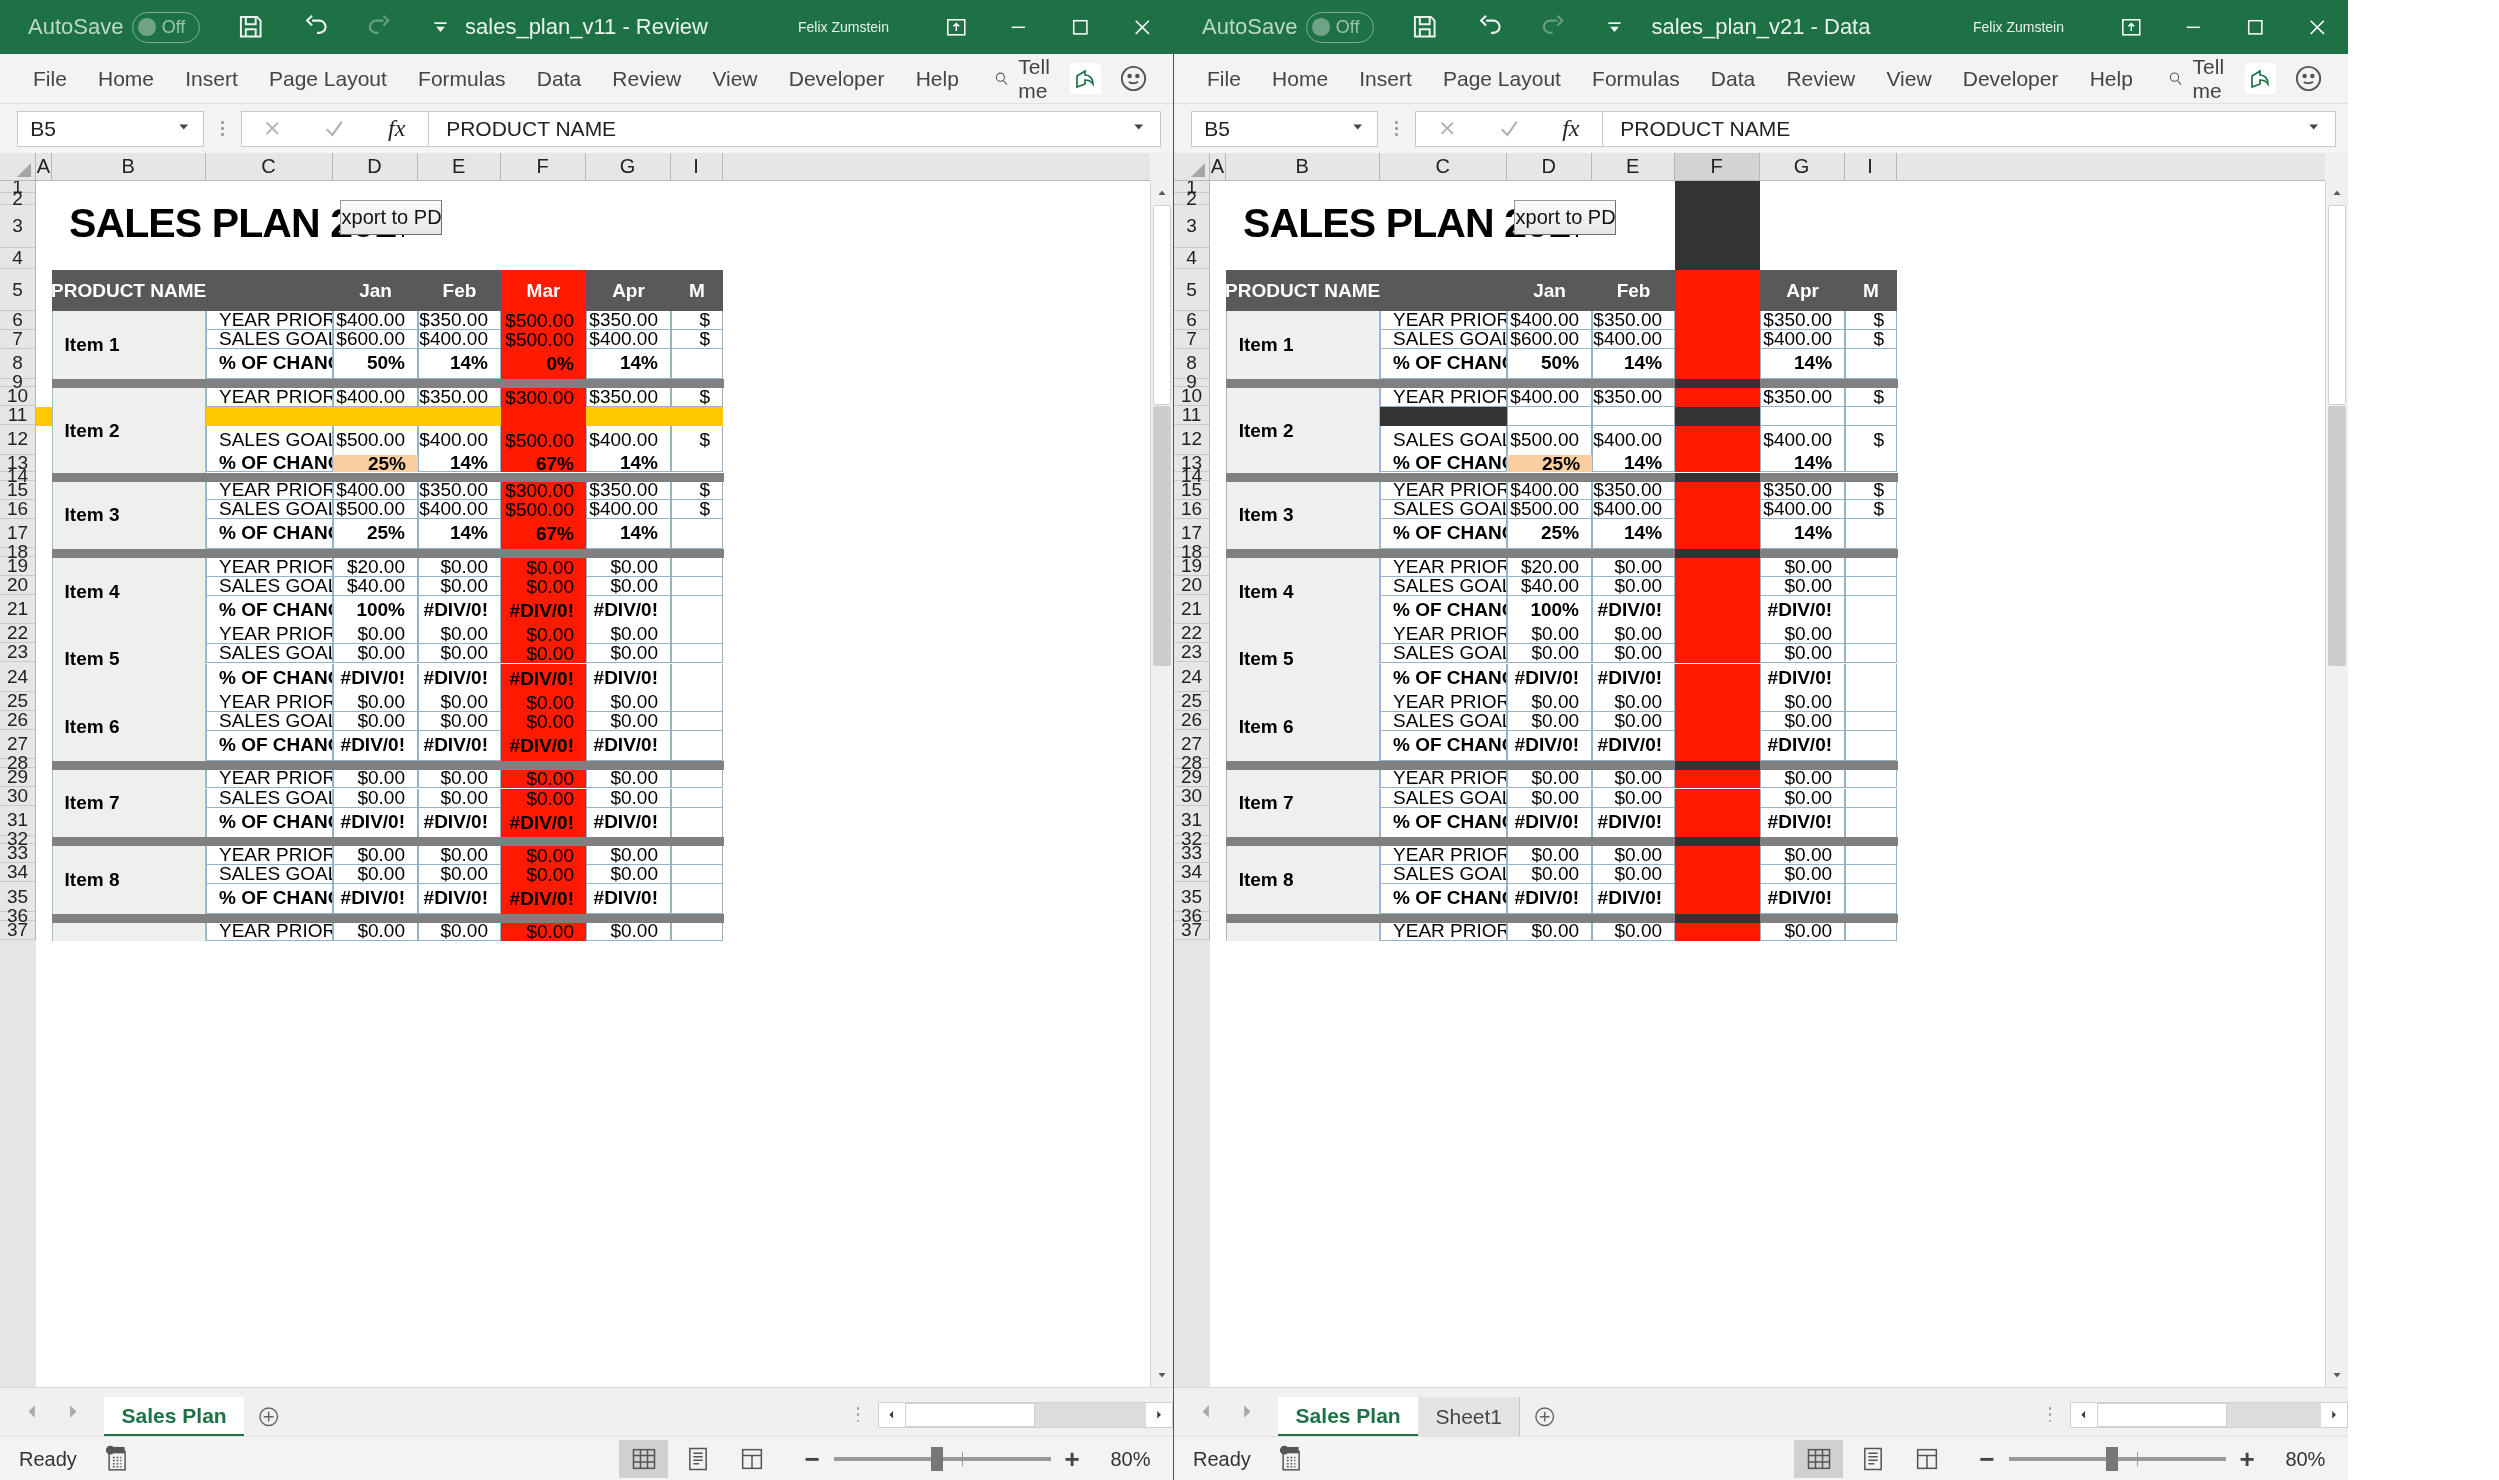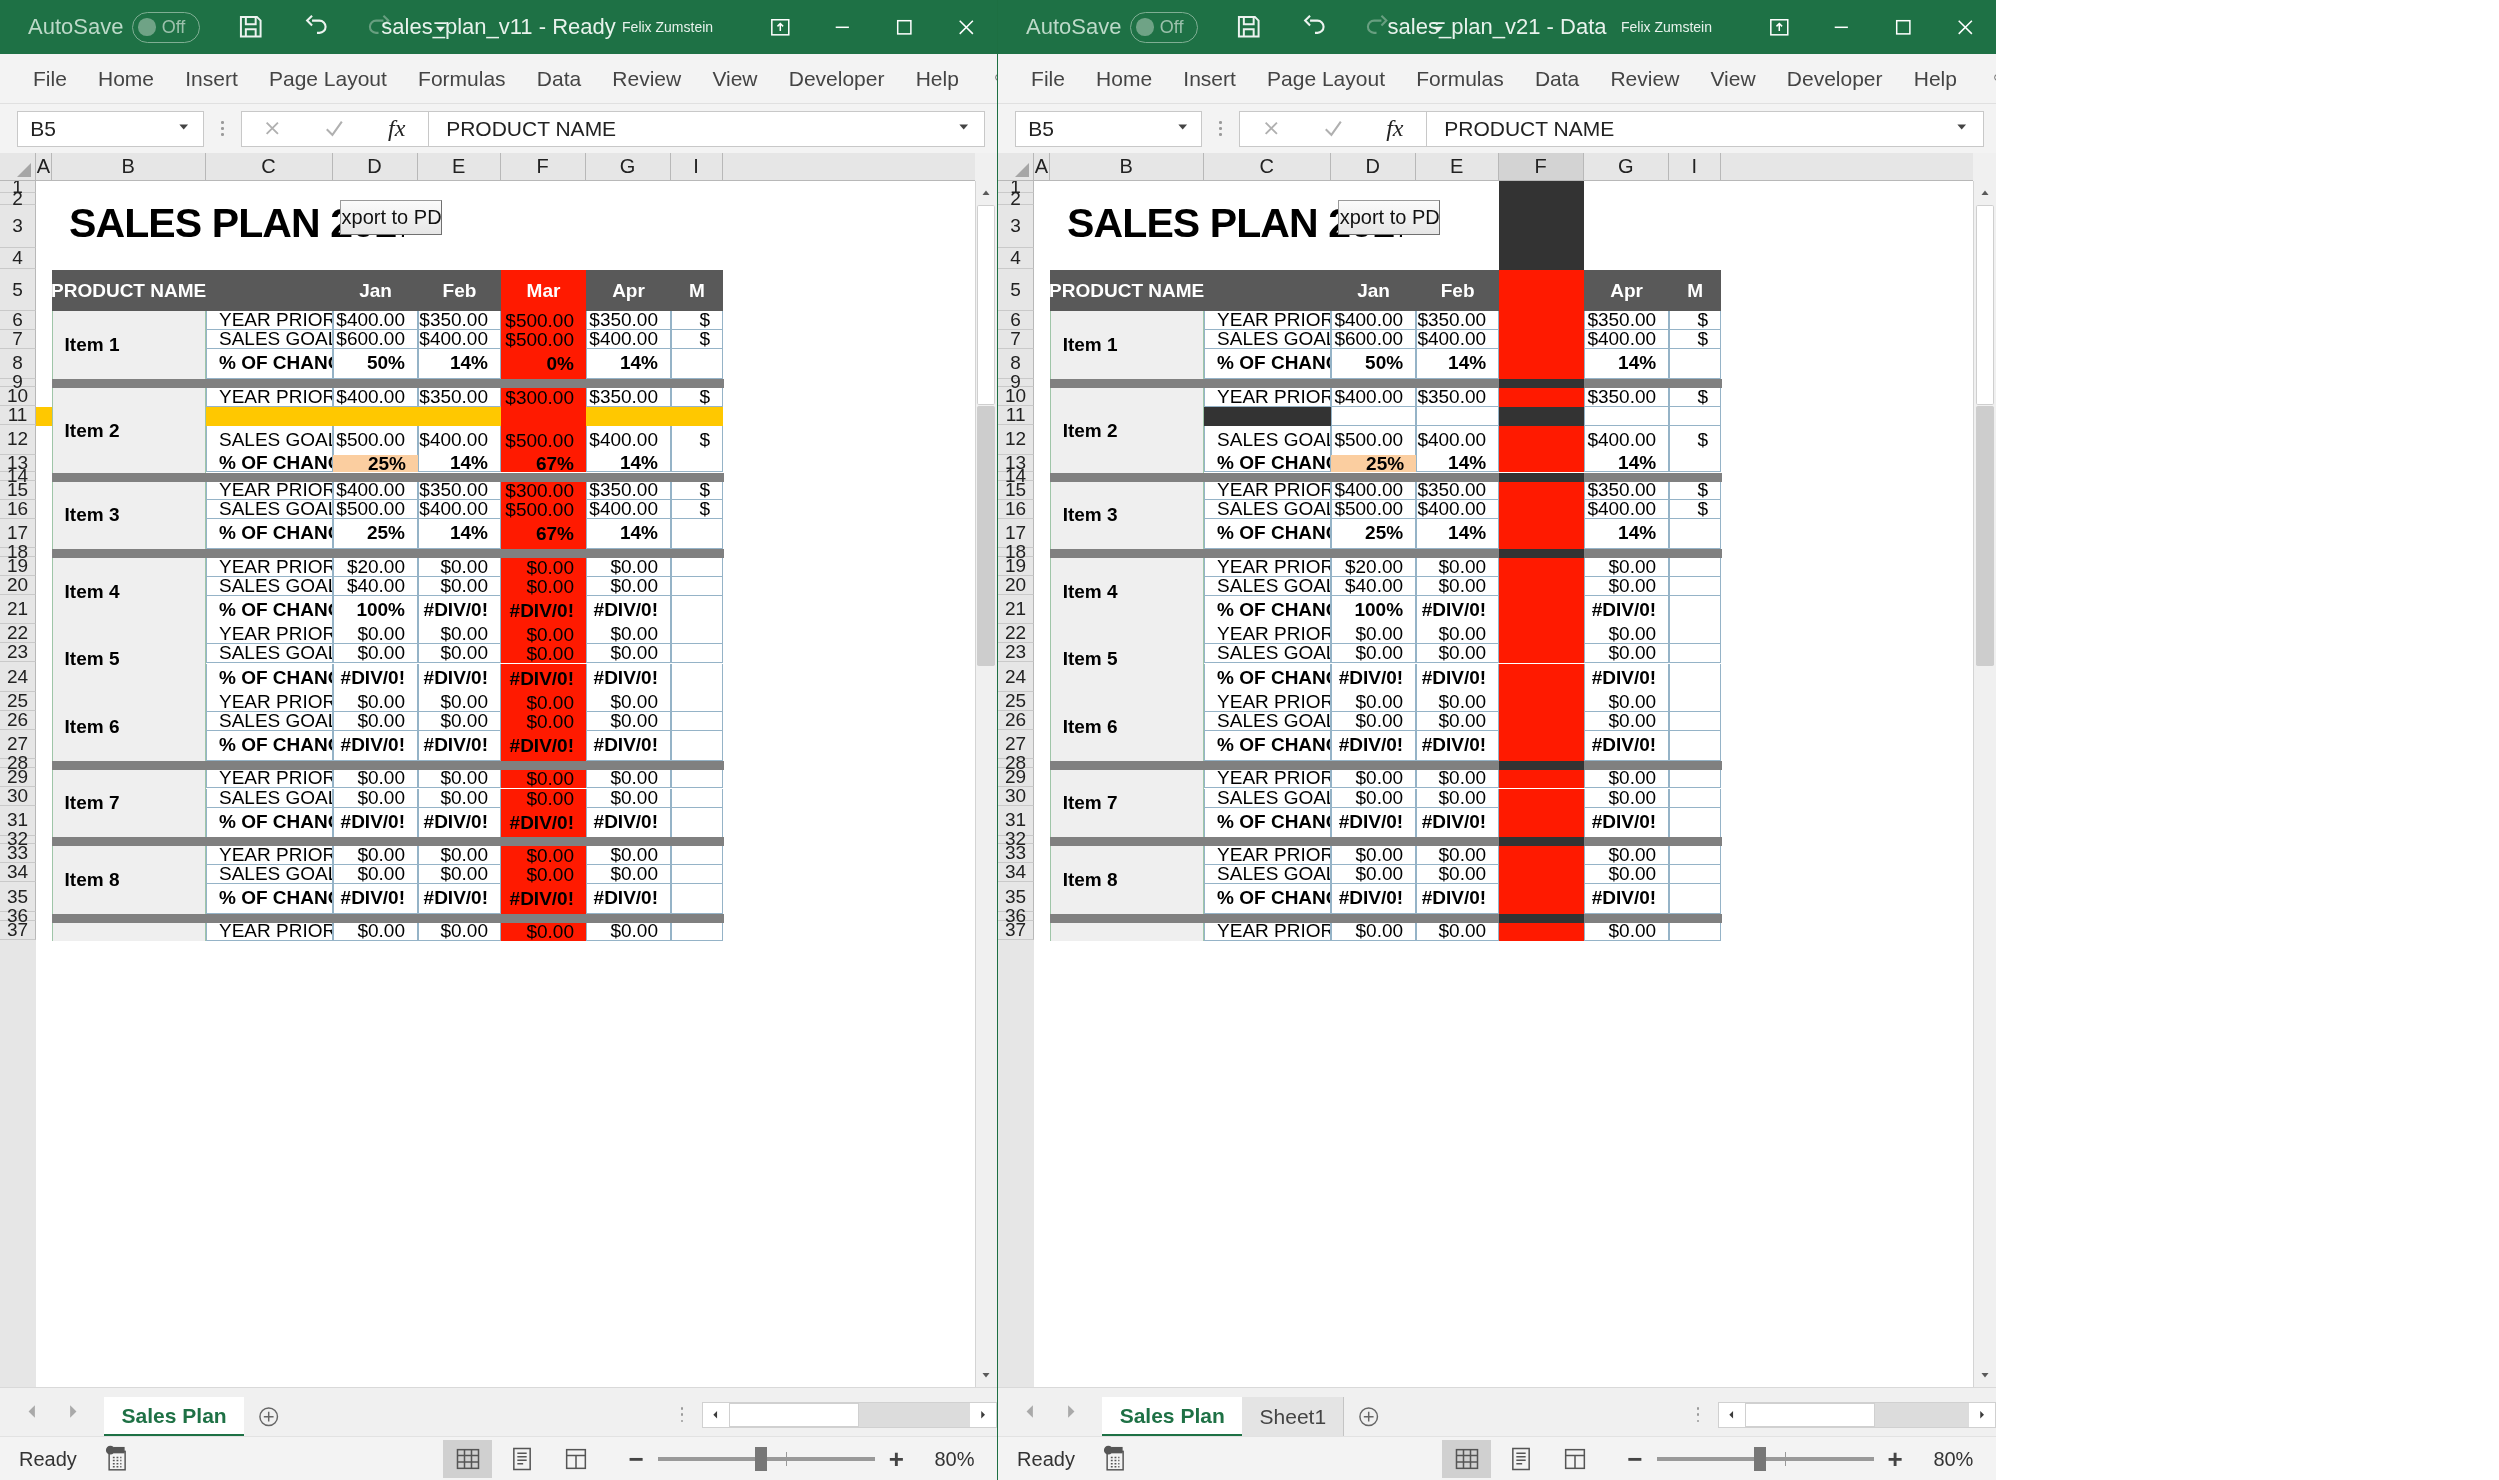--- a/index.html
+++ b/index.html
@@ -1,18 +1,18 @@
 <!DOCTYPE html>
 <html style="font-size:14px"><head>
 <meta charset="utf-8">
 <style>
   * { box-sizing: border-box; margin:0; padding:0; }
   html,body { width:2500px; height:1481px; overflow:hidden; background:#fff;
     font-family:"Liberation Sans", sans-serif; }
-  .screen { width:1996px; height:1481px; display:flex; }
+  .screen { width:2348px; height:1481px; display:flex; }
 
   .win { width:1250px; height:1481px; display:flex; flex-direction:column;
          background:#f3f3f3; position:relative; overflow:hidden; }
   .win.left { border-right:1.7px solid #1d6f42; }
 
   
   .titlebar { height:54px; background:#1e7145; display:flex; align-items:center;
               flex:0 0 54px; position:relative; }
   .autosave { display:flex; align-items:center; gap:8.7px; margin-left:28px; }
   .autosave-label { color:#bcd9c8; font-size:22px; }
@@ -202,21 +202,21 @@
               <path d="M15 3l4 4-4 4"></path>
             </svg>
           </span>
           <span class="qicon" style="width:21px;height:21px">
             <svg viewBox="0 0 24 24" fill="#fff">
               <rect x="5" y="6" width="14" height="2"></rect>
               <path d="M7 11h10l-5 6z"></path>
             </svg>
           </span>
         </div>
-    <div class="titletext">sales_plan_v11  -  Ready</div>
+    <div class="titletext">sales_plan_v11  -  Review</div>
     <div class="winctrl">
       <span class="user">Felix Zumstein</span>
       <span class="ctrlbtn">
             <svg viewBox="0 0 24 24" fill="none" stroke="#fff" stroke-width="1.6">
               <rect x="3" y="4" width="18" height="16"></rect>
               <path d="M12 16V8M9 11l3-3 3 3"></path>
             </svg>
           </span>
       <span class="ctrlbtn">
             <svg viewBox="0 0 24 24" fill="none" stroke="#fff" stroke-width="1.6">

